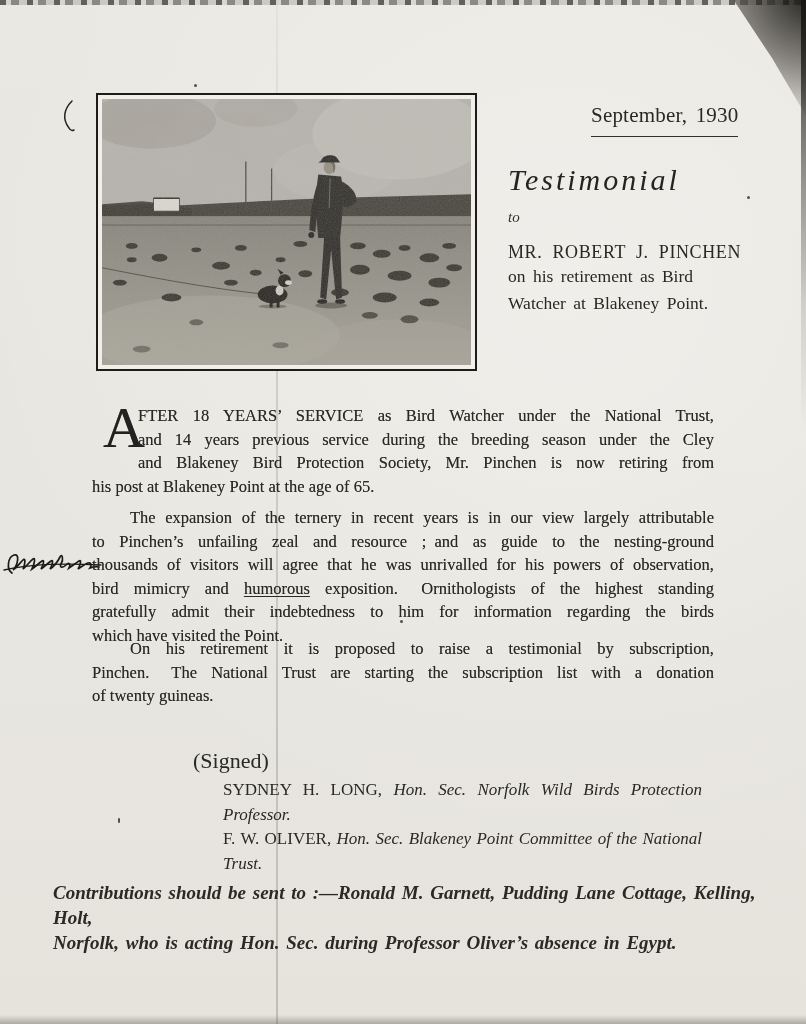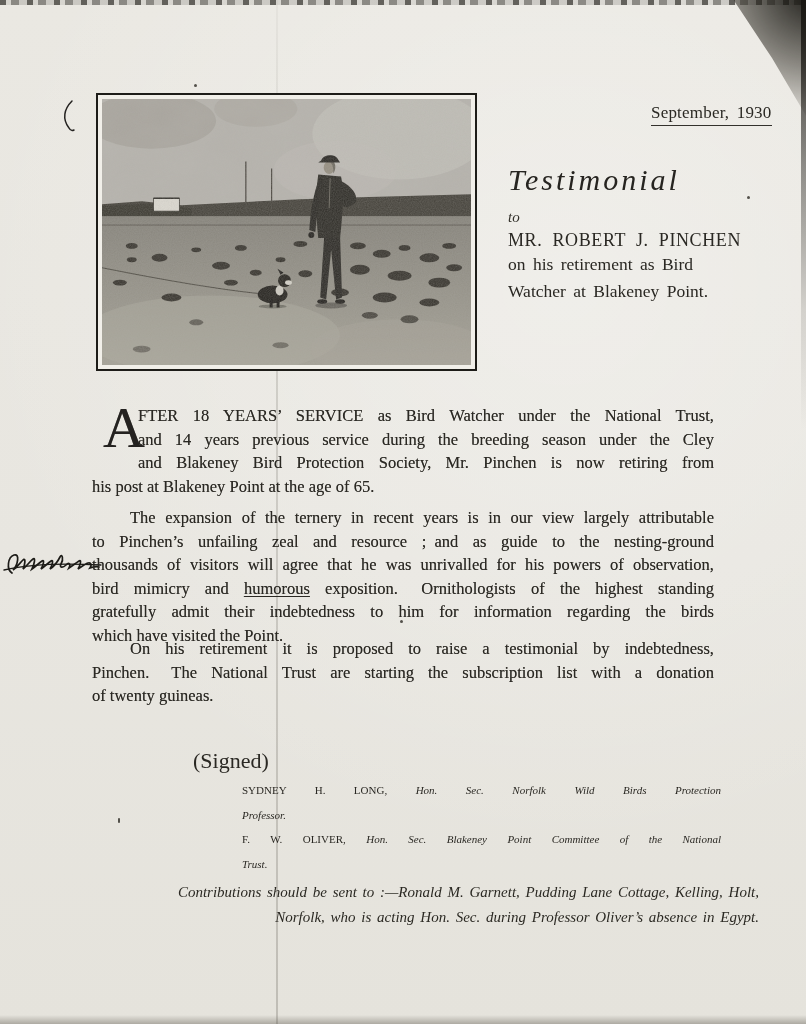--- a/index.html
+++ b/index.html
@@ -22,47 +22,47 @@
   .bottom-edge{position:absolute;left:0;bottom:0;width:100%;height:9px;
     background:linear-gradient(to top, rgba(105,101,92,.45), rgba(105,101,92,0));}
   .fold-line{position:absolute;left:276px;top:0;width:2px;height:100%;
     background:linear-gradient(to bottom, rgba(95,91,82,.05), rgba(95,91,82,.20) 35%, rgba(95,91,82,.28) 100%);}
   .speck{position:absolute;background:rgba(45,42,36,.8);border-radius:50%;}
   
   .photo-frame{position:absolute;left:96px;top:93px;width:381px;height:278px;
     box-sizing:border-box;border:2px solid #1d1c18;background:#f1efe9;padding:4px;}
   .photo-frame svg{display:block;width:100%;height:100%;}
   
-  .date-line{position:absolute;left:651px;top:103px;font-size:17px;word-spacing:3px;
-    padding-bottom:2px;border-bottom:1.5px solid #33312c;letter-spacing:.2px;}
+  .date-line{position:absolute;left:591px;top:103px;font-size:21px;word-spacing:3px;
+    padding-bottom:8px;border-bottom:1.5px solid #33312c;letter-spacing:.2px;}
   .masthead{position:absolute;left:508px;top:164px;}
   .doc-title{font-style:italic;font-size:30px;line-height:32px;letter-spacing:3px;color:#262420;}
   .doc-to{font-style:italic;font-size:15px;margin-top:13px;color:#33312b;}
-  .recipient{font-size:18px;margin-top:4px;width:233px;letter-spacing:.6px;
+  .recipient{font-size:18px;margin-top:16px;width:233px;letter-spacing:.6px;
     text-align:justify;text-align-last:justify;}
   .occasion{font-size:17.5px;line-height:26.5px;word-spacing:3px;}
   
   .para{position:absolute;left:92px;width:622px;font-size:16.5px;
     text-shadow:0 0 .4px rgba(40,38,33,.55);}
   .tline{line-height:23.5px;text-align:justify;text-align-last:justify;text-justify:inter-word;}
   .tline.last{text-align-last:left;}
   .p1-ind{padding-left:46px;}
   .first-ind{text-indent:38px;}
   .dropcap{position:absolute;left:11px;top:-5px;font-size:58px;line-height:1;color:#242220;}
   .u{text-decoration:underline;text-underline-offset:2px;}
   
   .signed-label{position:absolute;left:193px;top:748px;font-size:22px;}
-  .signatures{position:absolute;left:242px;top:778px;width:479px;font-size:11px;}
+  .signatures{position:absolute;left:223px;top:778px;width:479px;font-size:17px;}
   .sig-line{line-height:24.5px;text-align:justify;text-align-last:justify;}
   .sig-line.last{text-align-last:left;}
   .sig2{}
   .it{font-style:italic;}
   
-  .footer-note{position:absolute;left:53px;top:880px;width:706px;text-align:right;
-    font-style:italic;font-weight:normal;font-size:15px;line-height:25px;word-spacing:2px;color:#2b2923;}
+  .footer-note{position:absolute;left:53px;top:880px;width:706px;text-align:left;
+    font-style:italic;font-weight:bold;font-size:19px;line-height:25px;word-spacing:2px;color:#2b2923;}
   
   .paren-mark{position:absolute;left:58px;top:98px;}
   .margin-scribble{position:absolute;left:2px;top:543px;}
 </style>
 </head>
 <body>
 
 <div class="page">
 
   <div class="top-edge"></div>
@@ -209,21 +209,21 @@
   <div class="para" style="top:506px;">
     <div class="tline first-ind">The expansion of the ternery in recent years is in our view largely attributable</div>
     <div class="tline">to Pinchen’s unfailing zeal and resource ; and as guide to the nesting-ground</div>
     <div class="tline">thousands of visitors will agree that he was unrivalled for his powers of observation,</div>
     <div class="tline"><span>bird mimicry and </span><span class="u">humorous</span><span> exposition.  Ornithologists of the highest standing</span></div>
     <div class="tline">gratefully admit their indebtedness to him for information regarding the birds</div>
     <div class="tline last">which have visited the Point.</div>
   </div>
 
   <div class="para" style="top:637px;">
-    <div class="tline first-ind">On his retirement it is proposed to raise a testimonial by indebtedness,</div>
+    <div class="tline first-ind">On his retirement it is proposed to raise a testimonial by subscription,</div>
     <div class="tline">Pinchen.  The National Trust are starting the subscription list with a donation</div>
     <div class="tline last">of twenty guineas.</div>
   </div>
 
   <div class="signed-label">(Signed)</div>
   <div class="signatures">
     <div class="sig-line"><span>SYDNEY H. LONG, </span><span class="it">Hon. Sec. Norfolk Wild Birds Protection</span></div>
     <div class="sig-line last it">Professor.</div>
     <div class="sig-line sig2"><span>F. W. OLIVER, </span><span class="it">Hon. Sec. Blakeney Point Committee of the National</span></div>
     <div class="sig-line last it">Trust.</div>

